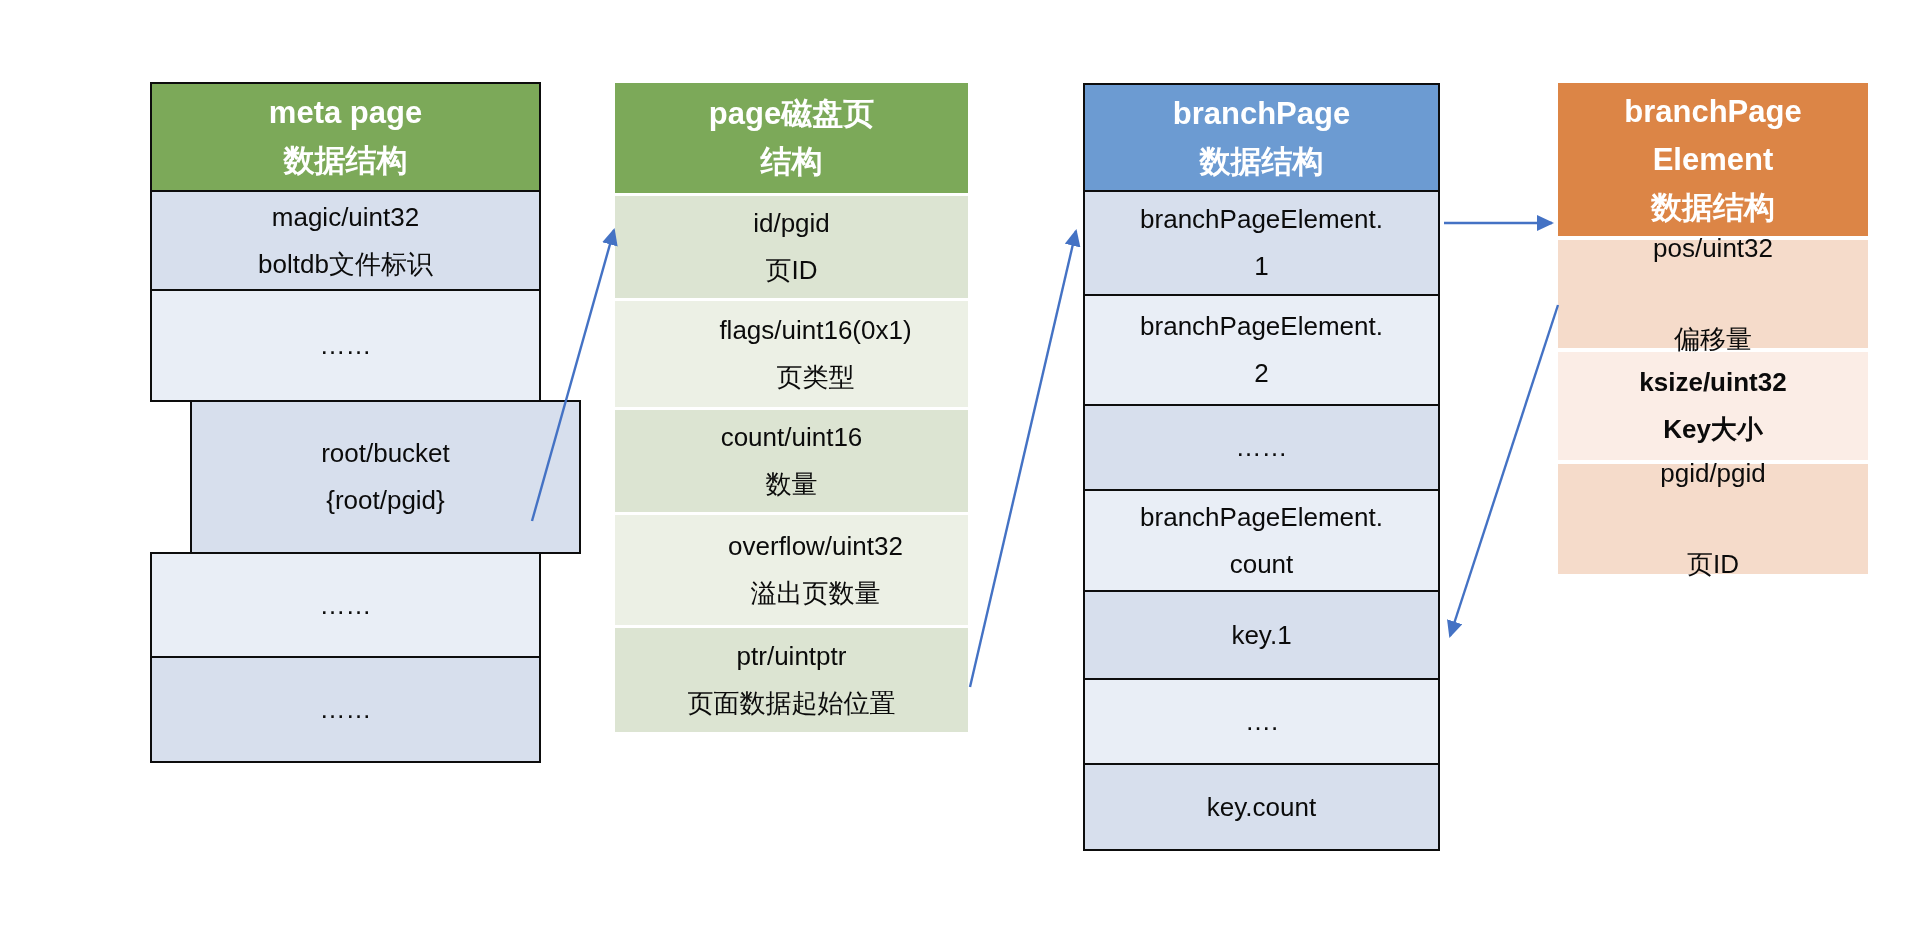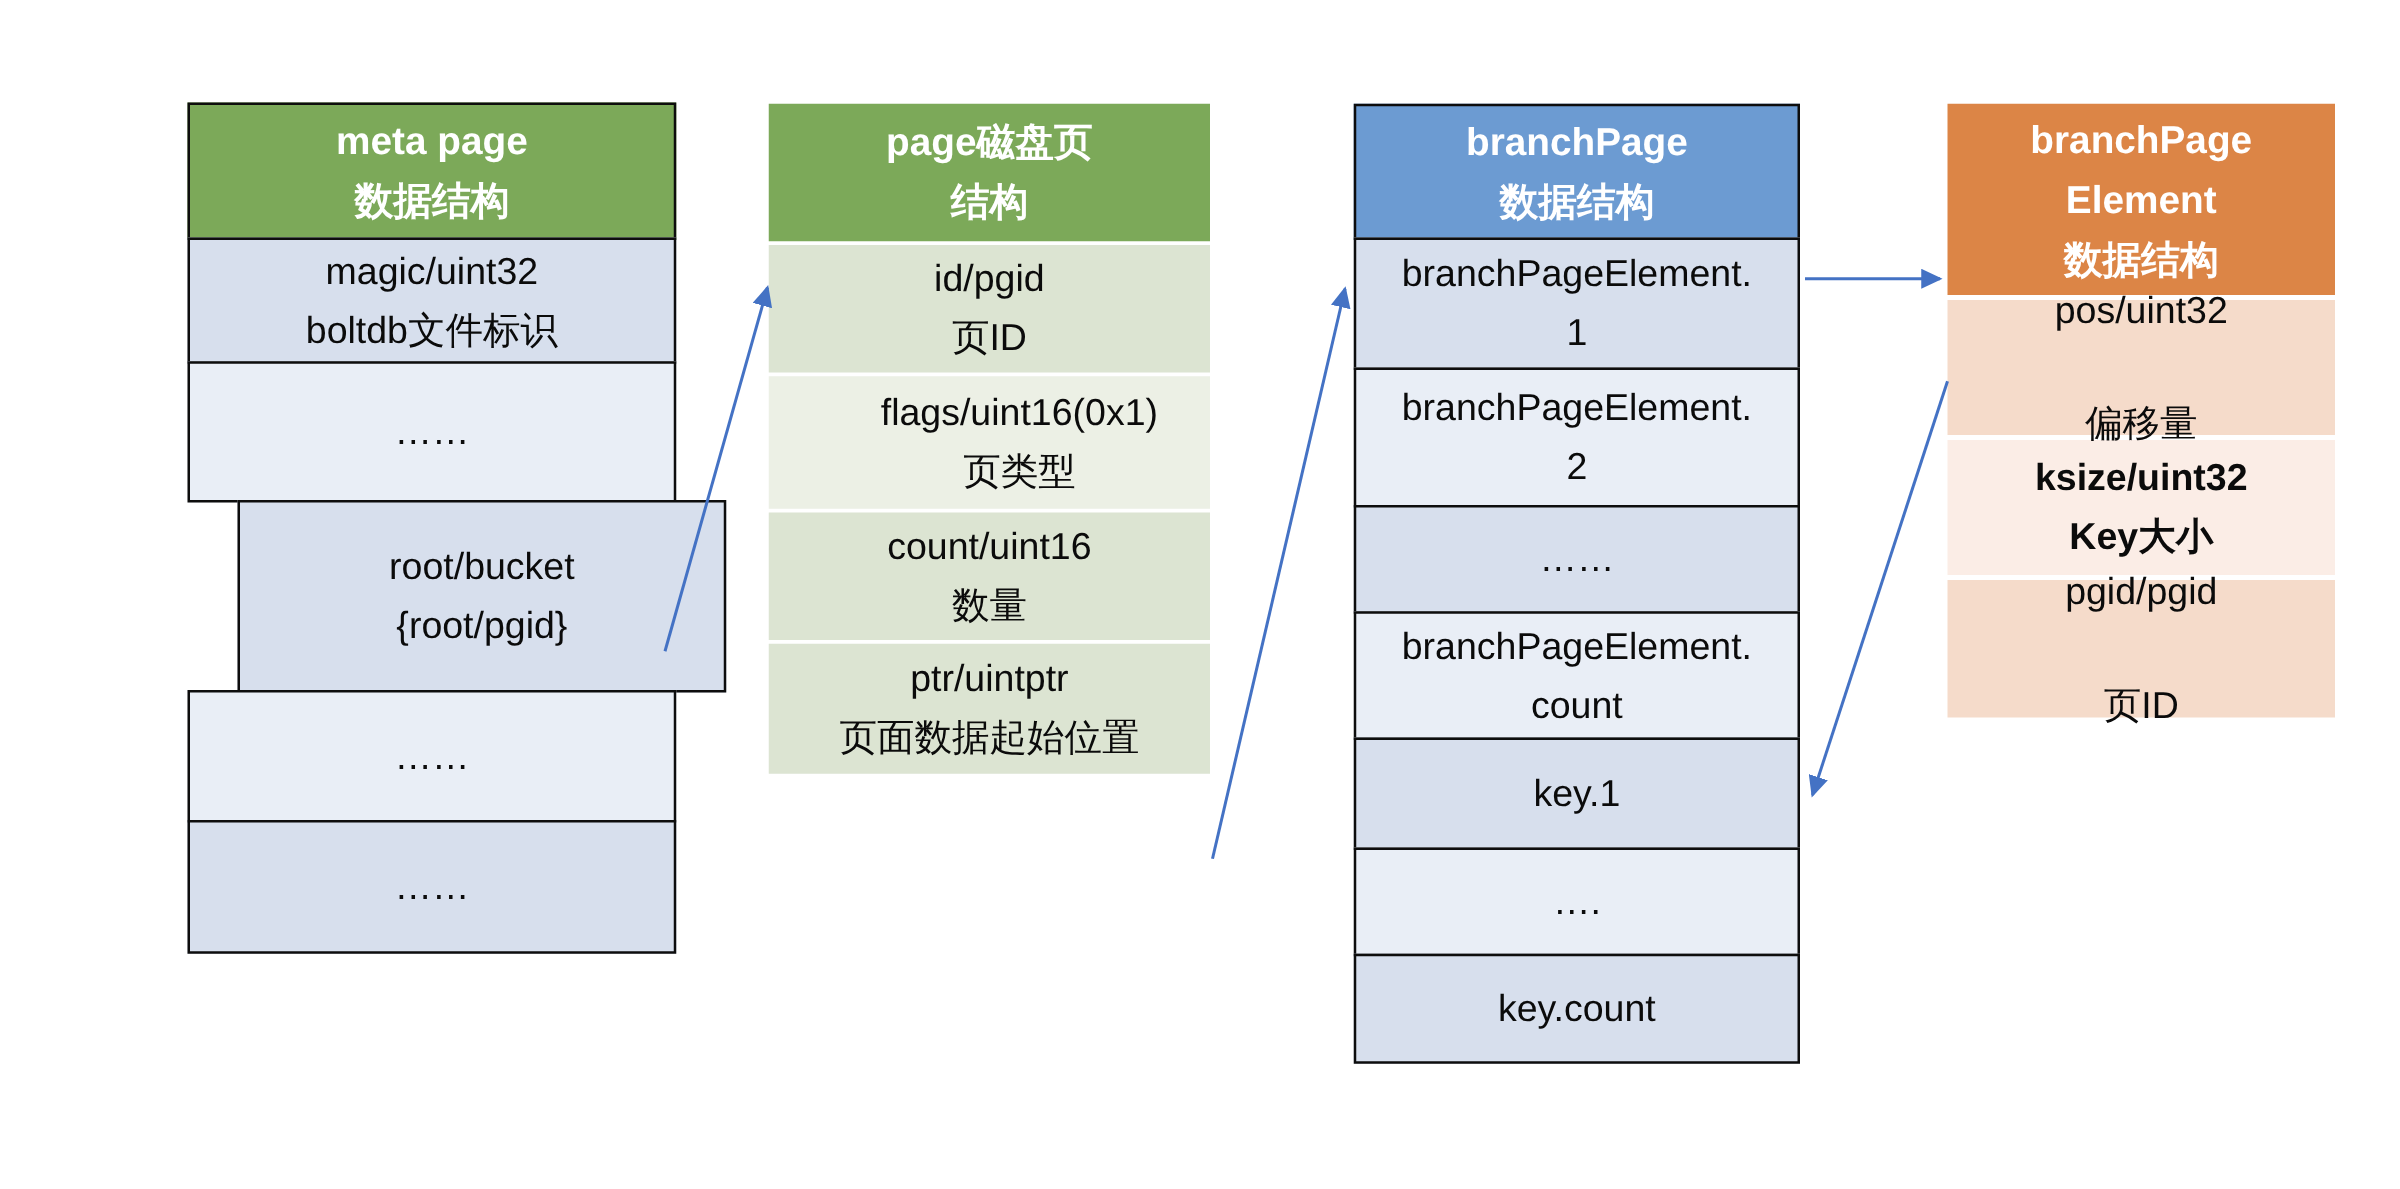--- a/index.html
+++ b/index.html
@@ -29,21 +29,21 @@
     font-size: 31px;
     line-height: 48px;
   }
   .hdr-green  { background: var(--green-header); }
   .hdr-blue   { background: var(--blue-header); }
   .hdr-orange { background: var(--orange-header); }
 
   
   .row {
     color: #0b0b0b;
-    font-size: 30px;
+    font-size: 26px;
     line-height: 47px;
   }
   .blue-dark    { background: var(--blue-row-dark); }
   .blue-light   { background: var(--blue-row-light); }
   .green-dark   { background: var(--green-row-dark); }
   .green-light  { background: var(--green-row-light); padding-left: 48px; }
   .orange-dark  { background: var(--orange-row-dark); gap: 44px; }
   .orange-light { background: var(--orange-row-light); }
 
   
@@ -97,20 +97,24 @@
         <span class="line">id/pgid</span>
         <span class="line">页ID</span>
       </div>
       <div class="cell row green-light" style="height: 106px;">
         <span class="line">flags/uint16(0x1)</span>
         <span class="line">页类型</span>
       </div>
       <div class="cell row green-dark" style="height: 102px;">
         <span class="line">count/uint16</span>
         <span class="line">数量</span>
+      </div>
+      <div class="cell row green-light" style="height: 110px;">
+        <span class="line">overflow/uint32</span>
+        <span class="line">溢出页数量</span>
       </div>
       <div class="cell row green-dark" style="height: 104px;">
         <span class="line">ptr/uintptr</span>
         <span class="line">页面数据起始位置</span>
       </div>
     </div>
   <div id="t-branchPage" class="struct-table bordered" style="left: 1083px; top: 83px; width: 357px;">
       <div class="cell hdr hdr-blue" style="height: 109px;">
         <span class="line">branchPage</span>
         <span class="line">数据结构</span>

